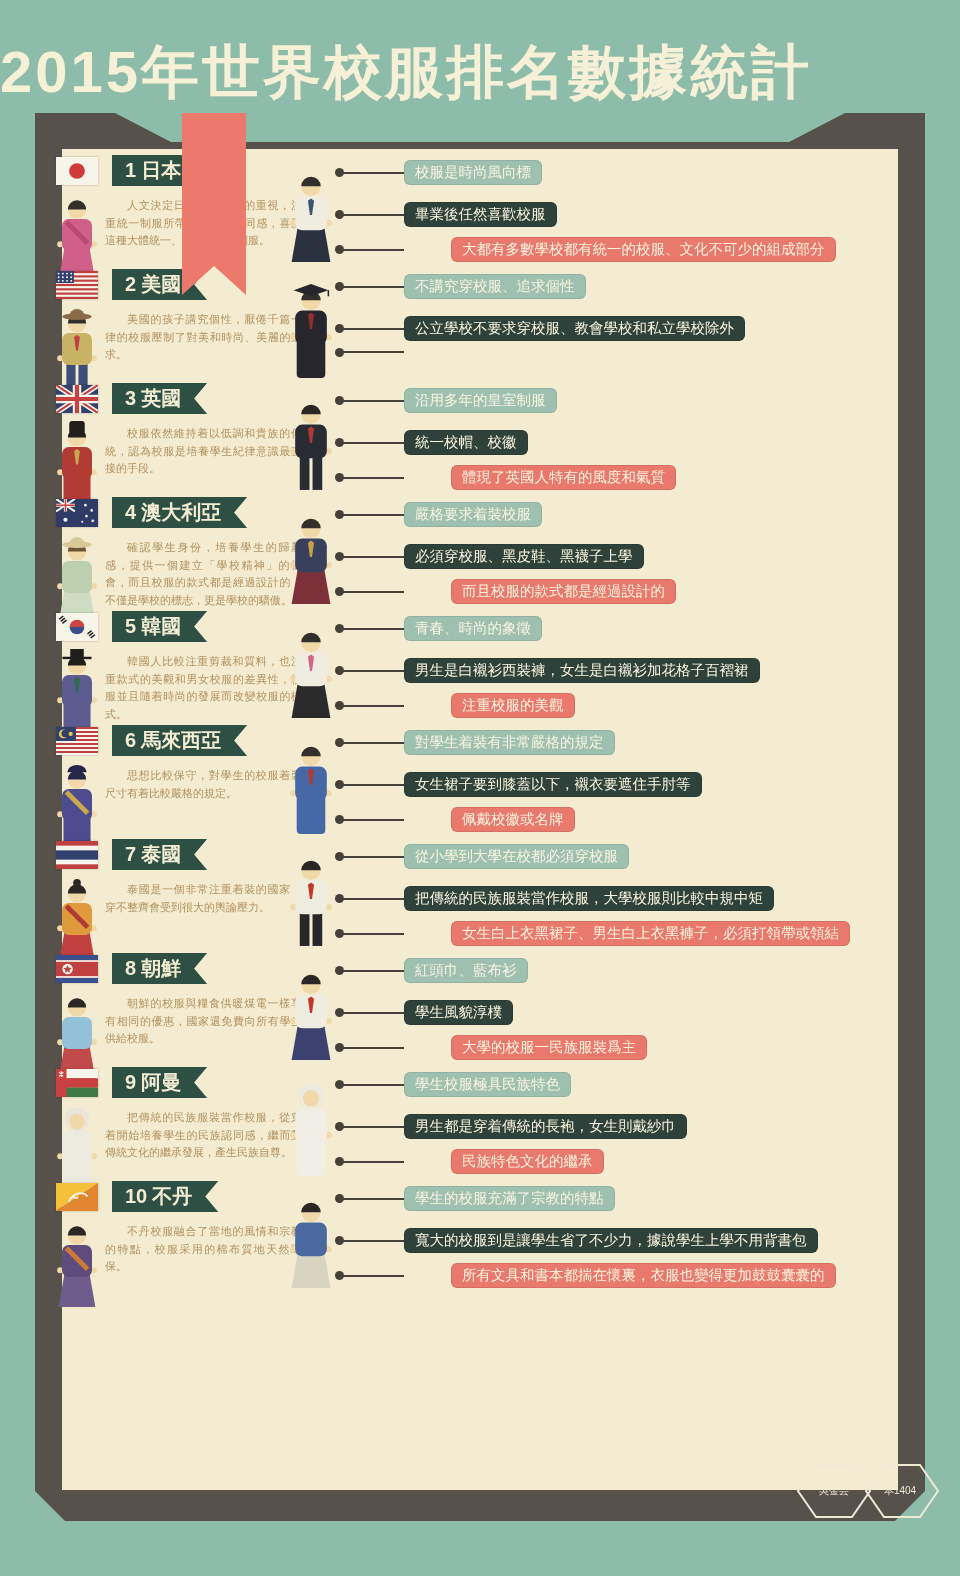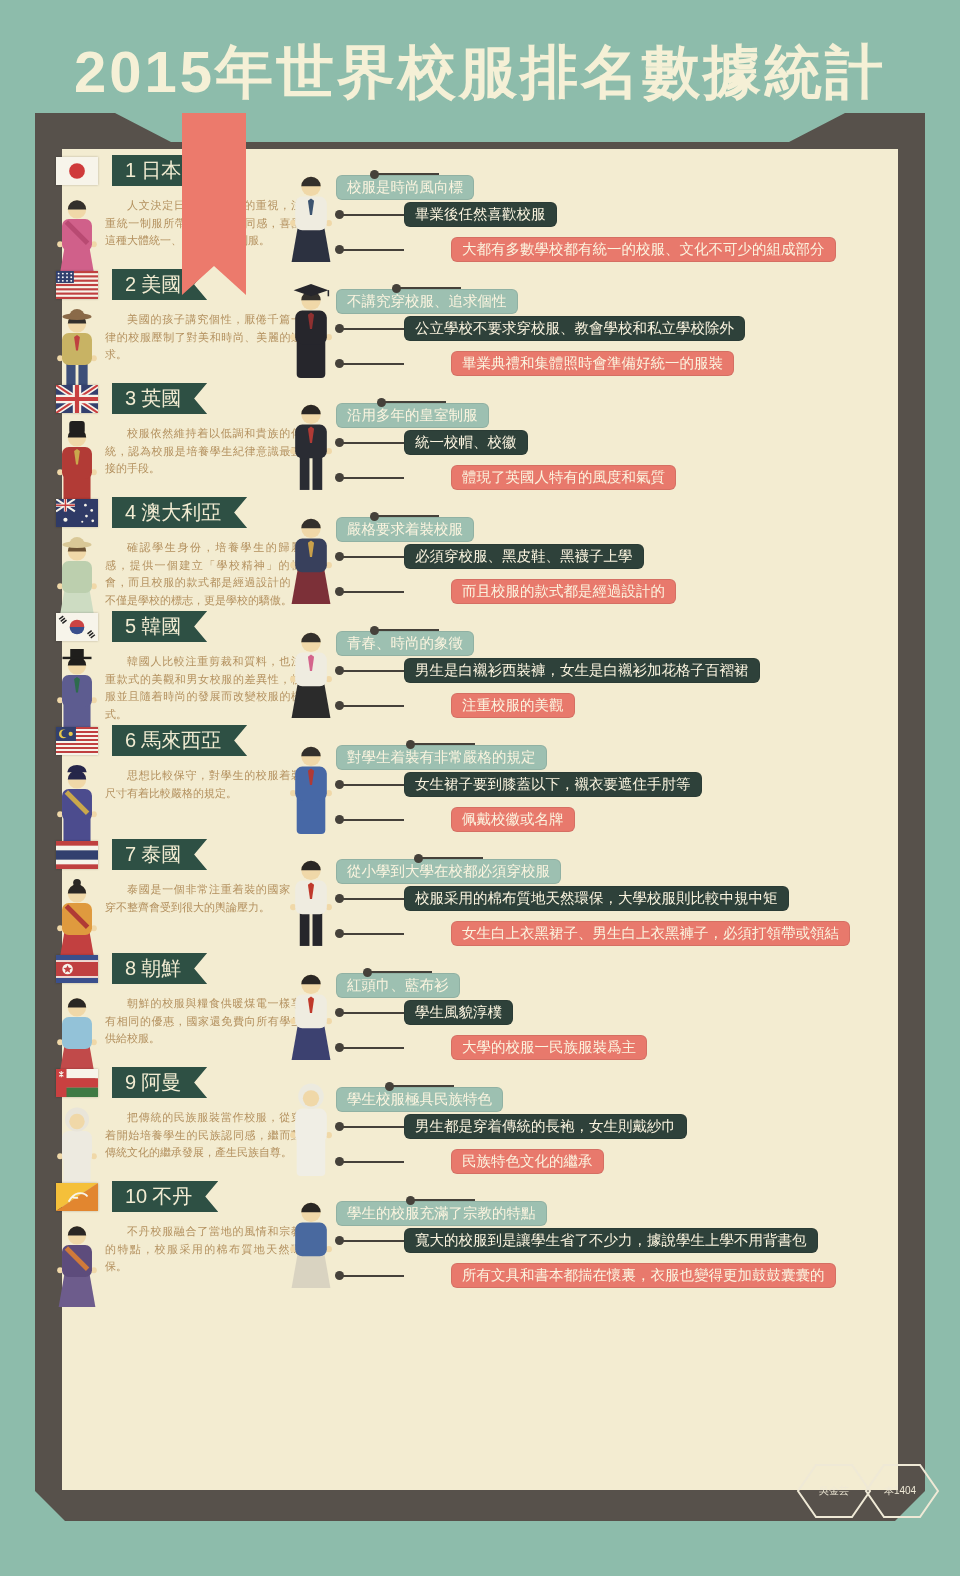--- a/index.html
+++ b/index.html
@@ -3,43 +3,43 @@
 <meta charset="utf-8">
 <style>
   :root{
     --background:#8dbcab; --frame:#57514b; --panel:#f3ecd1; --ribbon:#ec7a6c;
     --banner:#2e5044; --pill-teal:#9dc0b1; --pill-dark:#2e413a; --pill-coral:#e8796c;
     --title-text:#f5f0d6; --description-text:#b3905e; --connector:#45413a; --pill-text:#fbf4df;
   }
   *{margin:0;padding:0;box-sizing:border-box;}
   body{background:var(--background);font-family:"Liberation Sans","DejaVu Sans",sans-serif;}
   .page{position:relative;width:960px;height:1576px;margin:0 auto;background:var(--background);overflow:hidden;}
-  .title{position:absolute;left:0;top:34px;width:100%;text-align:center;font-size:58px;font-weight:800;
+  .title{position:absolute;left:0;top:34px;width:100%;text-align:left;font-size:58px;font-weight:800;
          letter-spacing:3px;color:var(--title-text);}
   .frame{position:absolute;left:35px;top:113px;width:890px;height:1408px;background:var(--frame);
          clip-path:polygon(0 0,80px 0,136px 29px,754px 29px,810px 0,890px 0,890px 1378px,860px 1408px,30px 1408px,0 1378px);}
   .panel{position:absolute;left:62px;top:149px;width:836px;height:1341px;background:var(--panel);}
   .ribbon{position:absolute;left:182px;top:113px;width:64px;height:182px;background:var(--ribbon);
           clip-path:polygon(0 0,100% 0,100% 100%,50% 84%,0 100%);z-index:5;}
   .sections{position:absolute;left:0;top:153px;width:100%;}
   .sec{position:relative;height:114px;}
   .flag{position:absolute;left:56px;top:4px;width:42px;height:28px;filter:drop-shadow(0 0 1px rgba(0,0,0,.25));}
   .flag svg{display:block;width:42px;height:28px;}
   .banner{position:absolute;left:112px;top:2px;height:31px;line-height:31px;background:var(--banner);
-          color:#f2ecd2;font-size:20px;font-weight:normal;padding:0 26px 12px 13px;
+          color:#f2ecd2;font-size:20px;font-weight:bold;padding:0 26px 12px 13px;
           clip-path:polygon(0 0,100% 0,calc(100% - 13px) 50%,100% 100%,0 100%);}
   .banner .rank{margin-right:5px;}
   .left-char{position:absolute;left:48px;top:40px;width:58px;height:92px;}
   .left-char svg,.mid-char svg{display:block;width:100%;height:100%;}
   .desc{position:absolute;left:105px;top:44px;width:197px;font-size:11px;line-height:1.6;
         color:var(--description-text);text-indent:2em;text-align:justify;}
   .mid-char{position:absolute;left:280px;top:16px;width:62px;height:96px;}
   .callouts{position:absolute;left:336px;top:0;right:6px;height:100%;}
   .c-row{position:absolute;left:0;display:flex;align-items:center;}
-  .c-row.r0{top:20px;flex-direction:column;} .c-row.r1{top:49px;} .c-row.r2{top:84px;gap:47px;}
+  .c-row.r0{top:7px;} .c-row.r1{top:49px;} .c-row.r2{top:84px;gap:47px;}
   .connector{position:relative;width:68px;height:2px;background:var(--connector);flex:none;}
   .connector::before{content:"";position:absolute;left:-1px;top:-3.5px;width:9px;height:9px;border-radius:50%;background:var(--connector);}
   .pill{display:inline-block;white-space:nowrap;font-size:14.5px;line-height:21px;padding:1px 10px;
         border-radius:6px;color:var(--pill-text);border:1px solid rgba(0,0,0,.08);}
   .pill.teal{background:var(--pill-teal);}
   .pill.dark{background:var(--pill-dark);}
   .pill.coral{background:var(--pill-coral);}
   .badges{position:absolute;left:795px;top:1462px;width:146px;height:58px;z-index:6;}
   .badges svg{position:absolute;left:0;top:0;}
   .badge-label{position:absolute;top:0;height:58px;line-height:58px;text-align:center;color:#efe9d6;font-size:10px;}
@@ -165,21 +165,20 @@
       <div class="c-row r0">
         <span class="connector"></span>
         <span class="pill teal">不講究穿校服、追求個性</span>
       </div>
       <div class="c-row r1">
         <span class="connector"></span>
         <span class="pill dark">公立學校不要求穿校服、教會學校和私立學校除外</span>
       </div>
       <div class="c-row r2">
         <span class="connector"></span>
-        <span class="pill coral">畢業典禮和集體照時會準備好統一的服裝</span>
       </div>
     </div>
   </section>
 
   <section class="sec">
     <div class="flag">
           <svg viewBox="0 0 40 27" preserveAspectRatio="none">
             <rect width="40" height="27" fill="#34406e"></rect>
             <path d="M0,0 L40,27 M40,0 L0,27" stroke="#f7f4ea" stroke-width="5"></path>
             <path d="M0,0 L40,27 M40,0 L0,27" stroke="#c94040" stroke-width="2"></path>
@@ -441,21 +440,21 @@
             <path d="M20.5,17 a9.5,9.5 0 0 1 19,0 z" fill="#2a2724"></path>
           </svg>
         </div>
     <div class="callouts">
       <div class="c-row r0">
         <span class="connector"></span>
         <span class="pill teal">從小學到大學在校都必須穿校服</span>
       </div>
       <div class="c-row r1">
         <span class="connector"></span>
-        <span class="pill dark">校服采用的棉布質地天然環保，大學校服則比較中規中矩</span>
+        <span class="pill dark">把傳統的民族服裝當作校服，大學校服則比較中規中矩</span>
       </div>
       <div class="c-row r2">
         <span class="connector"></span>
         <span class="pill coral">女生白上衣黑裙子、男生白上衣黑褲子，必須打領帶或領結</span>
       </div>
     </div>
   </section>
 
   <section class="sec">
     <div class="flag">

